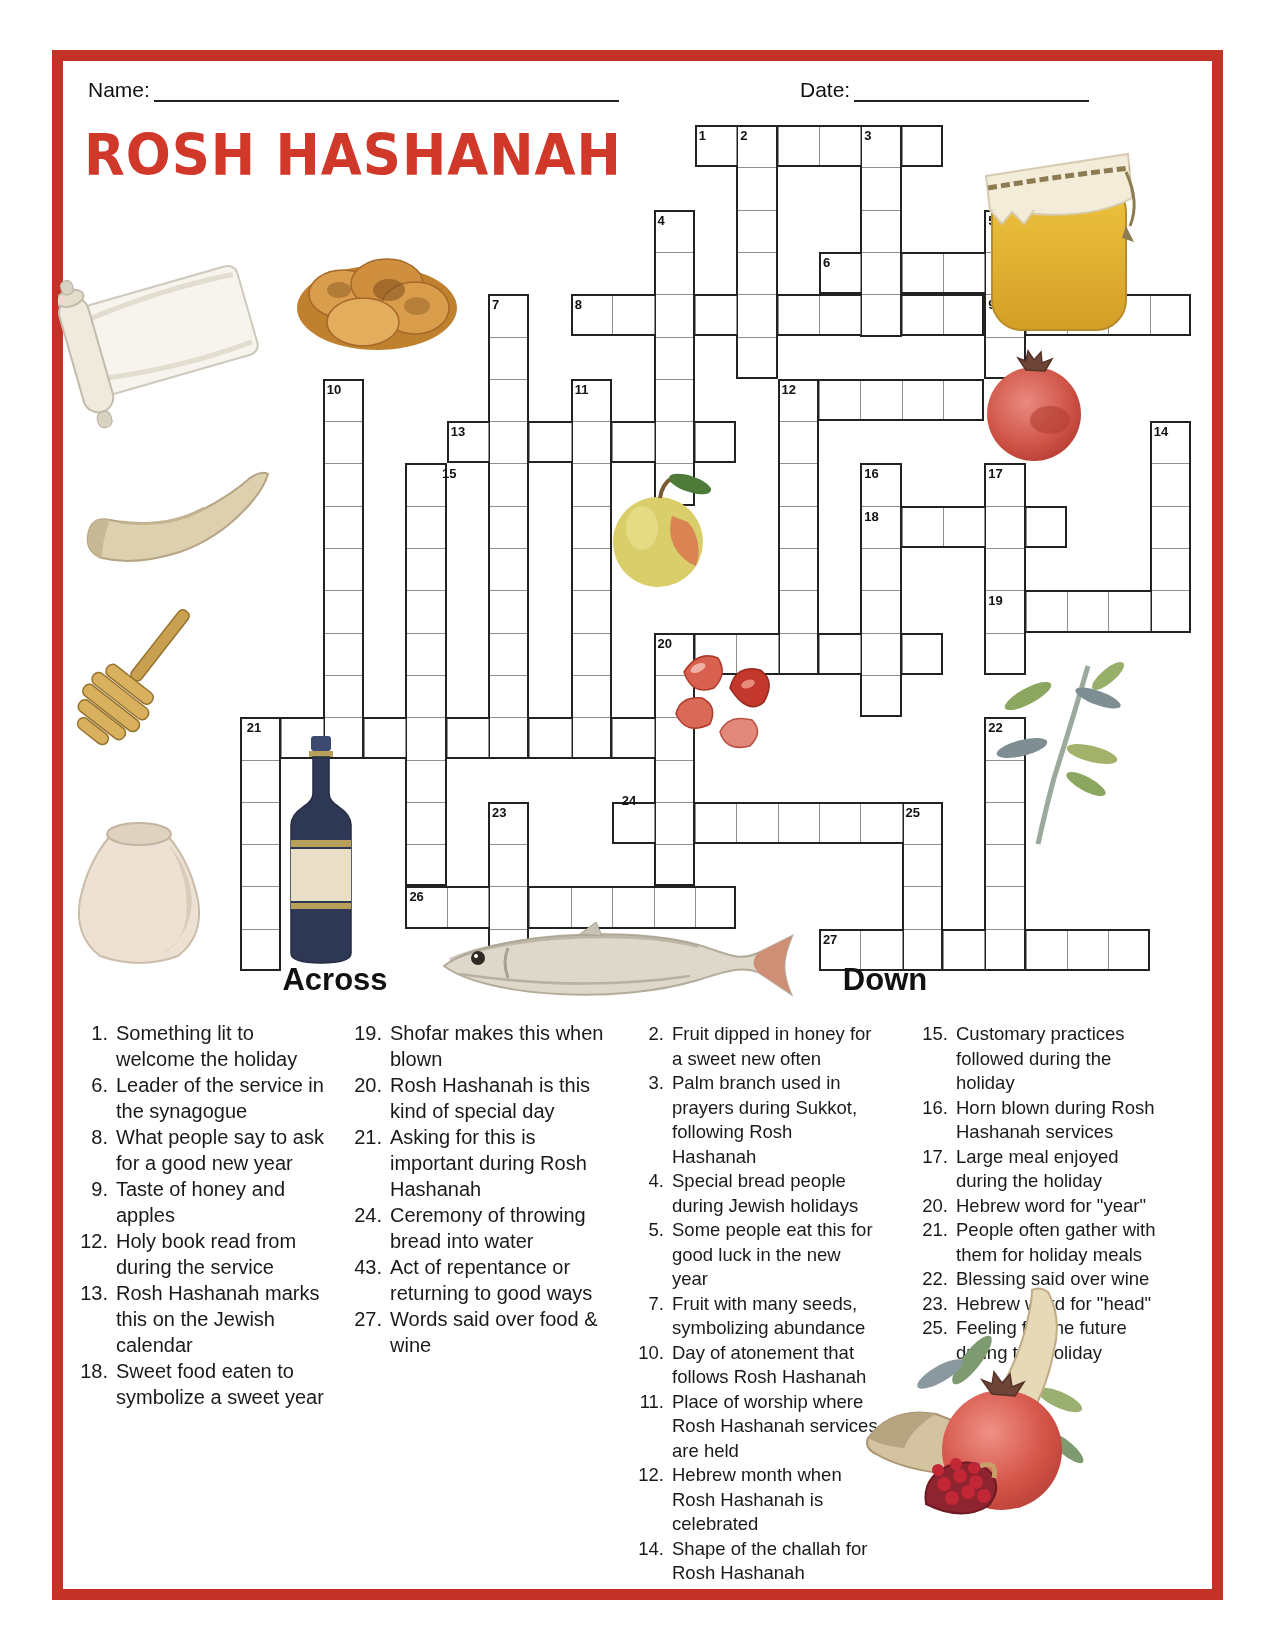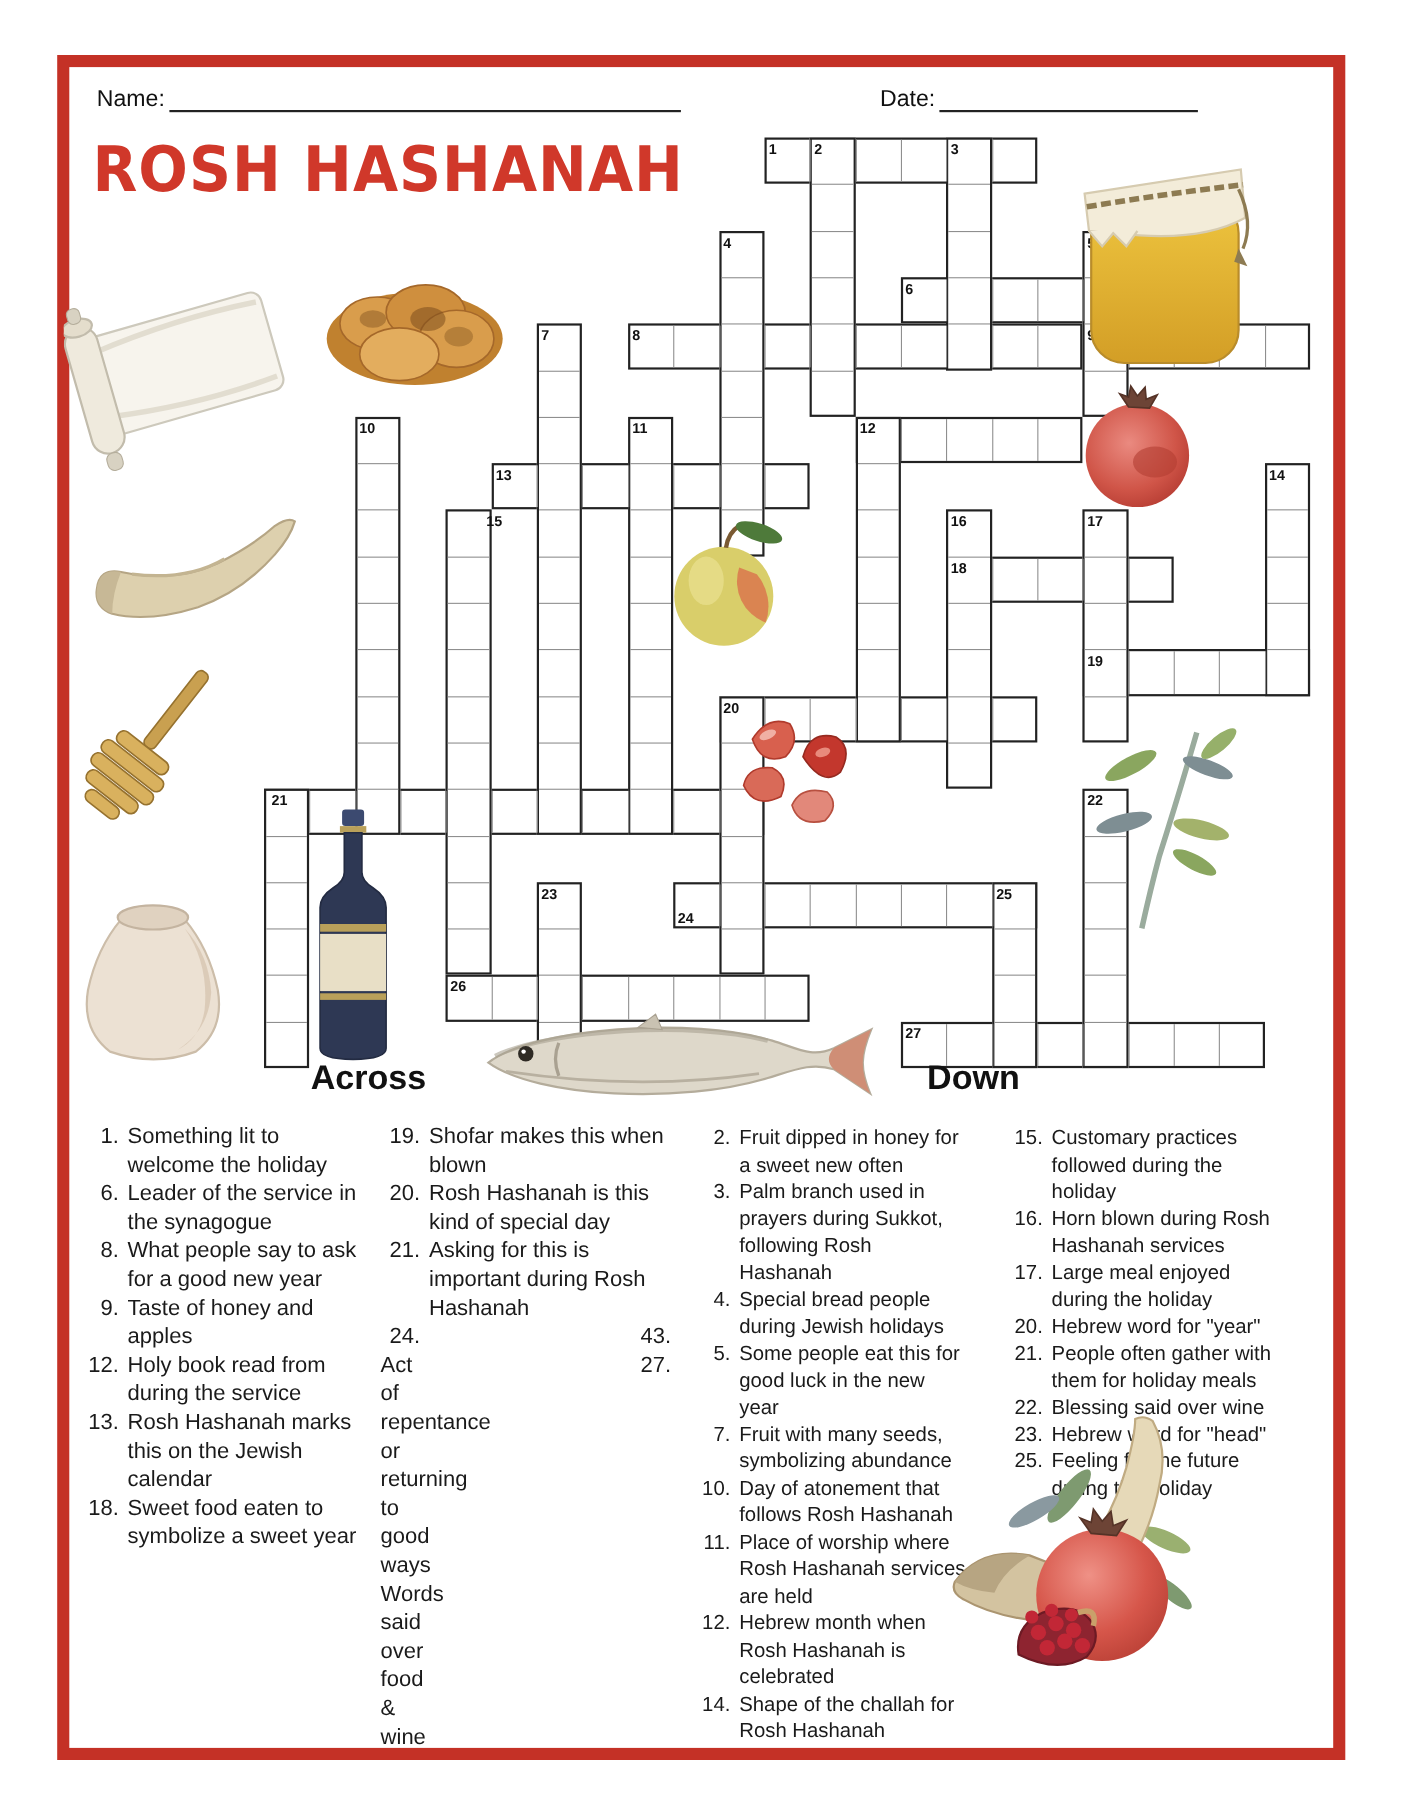--- a/index.html
+++ b/index.html
@@ -435,21 +435,21 @@
       <div class="cellnum" style="position: absolute; left: 1153.7px; top: 425.1px; width: 20px; height: 14px;">14</div>
       <div class="cellnum" style="position: absolute; left: 410px; top: 467.4px; width: 20px; height: 14px; margin-left: 32px;">15</div>
       <div class="cellnum" style="position: absolute; left: 864.25px; top: 467.4px; width: 20px; height: 14px;">16</div>
       <div class="cellnum" style="position: absolute; left: 988.3px; top: 467.4px; width: 20px; height: 14px;">17</div>
       <div class="cellnum" style="position: absolute; left: 864.25px; top: 509.7px; width: 20px; height: 14px;">18</div>
       <div class="cellnum" style="position: absolute; left: 988.3px; top: 594.3px; width: 20px; height: 14px;">19</div>
       <div class="cellnum" style="position: absolute; left: 657.5px; top: 636.6px; width: 20px; height: 14px;">20</div>
       <div class="cellnum" style="position: absolute; left: 244px; top: 721.2px; width: 20px; height: 14px; text-align: center;">21</div>
       <div class="cellnum" style="position: absolute; left: 988.3px; top: 721.2px; width: 20px; height: 14px;">22</div>
       <div class="cellnum" style="position: absolute; left: 492.1px; top: 805.8px; width: 20px; height: 14px;">23</div>
-      <div class="cellnum" style="position: absolute; left: 616.15px; top: 828px; width: 20px; height: 14px;">24</div>
+      <div class="cellnum" style="position: absolute; left: 616.15px; top: 794px; width: 20px; height: 14px; text-align: right;">24</div>
       <div class="cellnum" style="position: absolute; left: 905.6px; top: 805.8px; width: 20px; height: 14px;">25</div>
       <div class="cellnum" style="position: absolute; left: 409.4px; top: 890.4px; width: 20px; height: 14px;">26</div>
       <div class="cellnum" style="position: absolute; left: 822.9px; top: 932.7px; width: 20px; height: 14px;">27</div>
     </div>
 
   <div class="clue-header" style="left:255px;top:962px;width:160px;">Across</div>
   <div class="clue-header" style="left:805px;top:962px;width:160px;">Down</div>
 
   <div class="clue-col acr" id="across-col-1" style="left:72px;top:1020px;width:262px;">
       <span class="num">1.</span>
@@ -468,20 +468,21 @@
       <span>Sweet food eaten to symbolize a sweet year</span>
     </div>
   <div class="clue-col acr" id="across-col-2" style="left:346px;top:1020px;width:264px;">
       <span class="num">19.</span>
       <span>Shofar makes this when blown</span>
       <span class="num">20.</span>
       <span>Rosh Hashanah is this kind of special day</span>
       <span class="num">21.</span>
       <span>Asking for this is important during Rosh Hashanah</span>
       <span class="num">24.</span>
+      <span>Ceremony of throwing bread into water</span>
       <span class="num">43.</span>
       <span>Act of repentance or returning to good ways</span>
       <span class="num">27.</span>
       <span>Words said over food &amp; wine</span>
     </div>
   <div class="clue-col dwn" id="down-col-1" style="left:628px;top:1022px;width:252px;">
       <span class="num">2.</span>
       <span>Fruit dipped in honey for a sweet new often</span>
       <span class="num">3.</span>
       <span>Palm branch used in prayers during Sukkot, following Rosh Hashanah</span>

